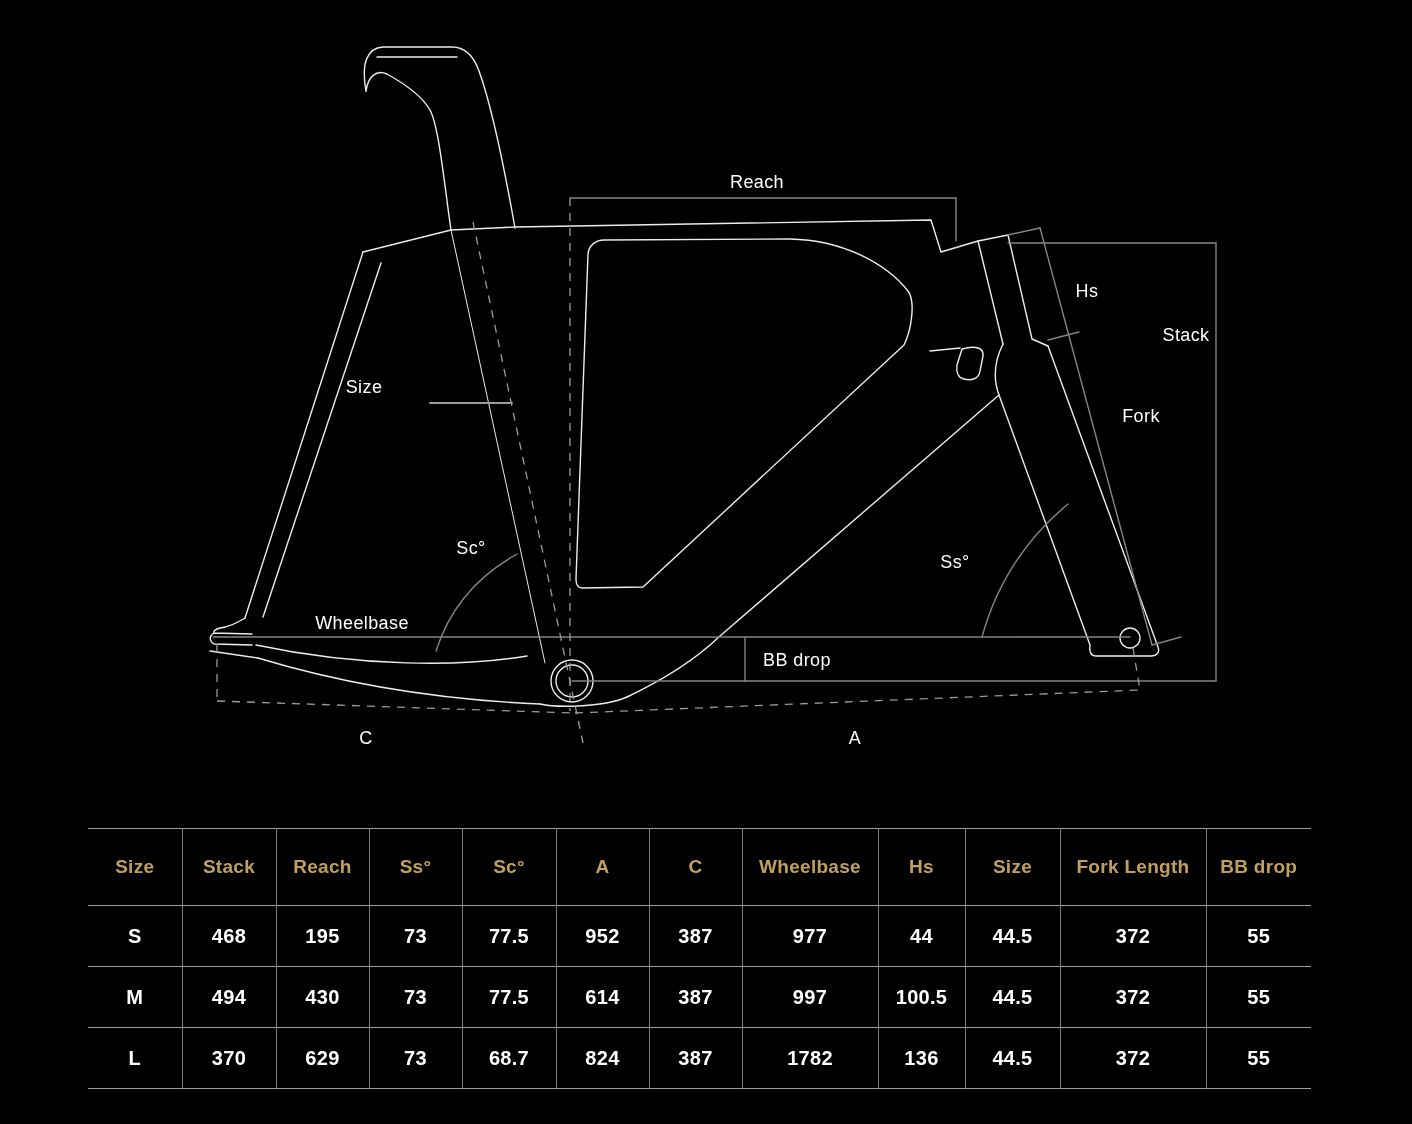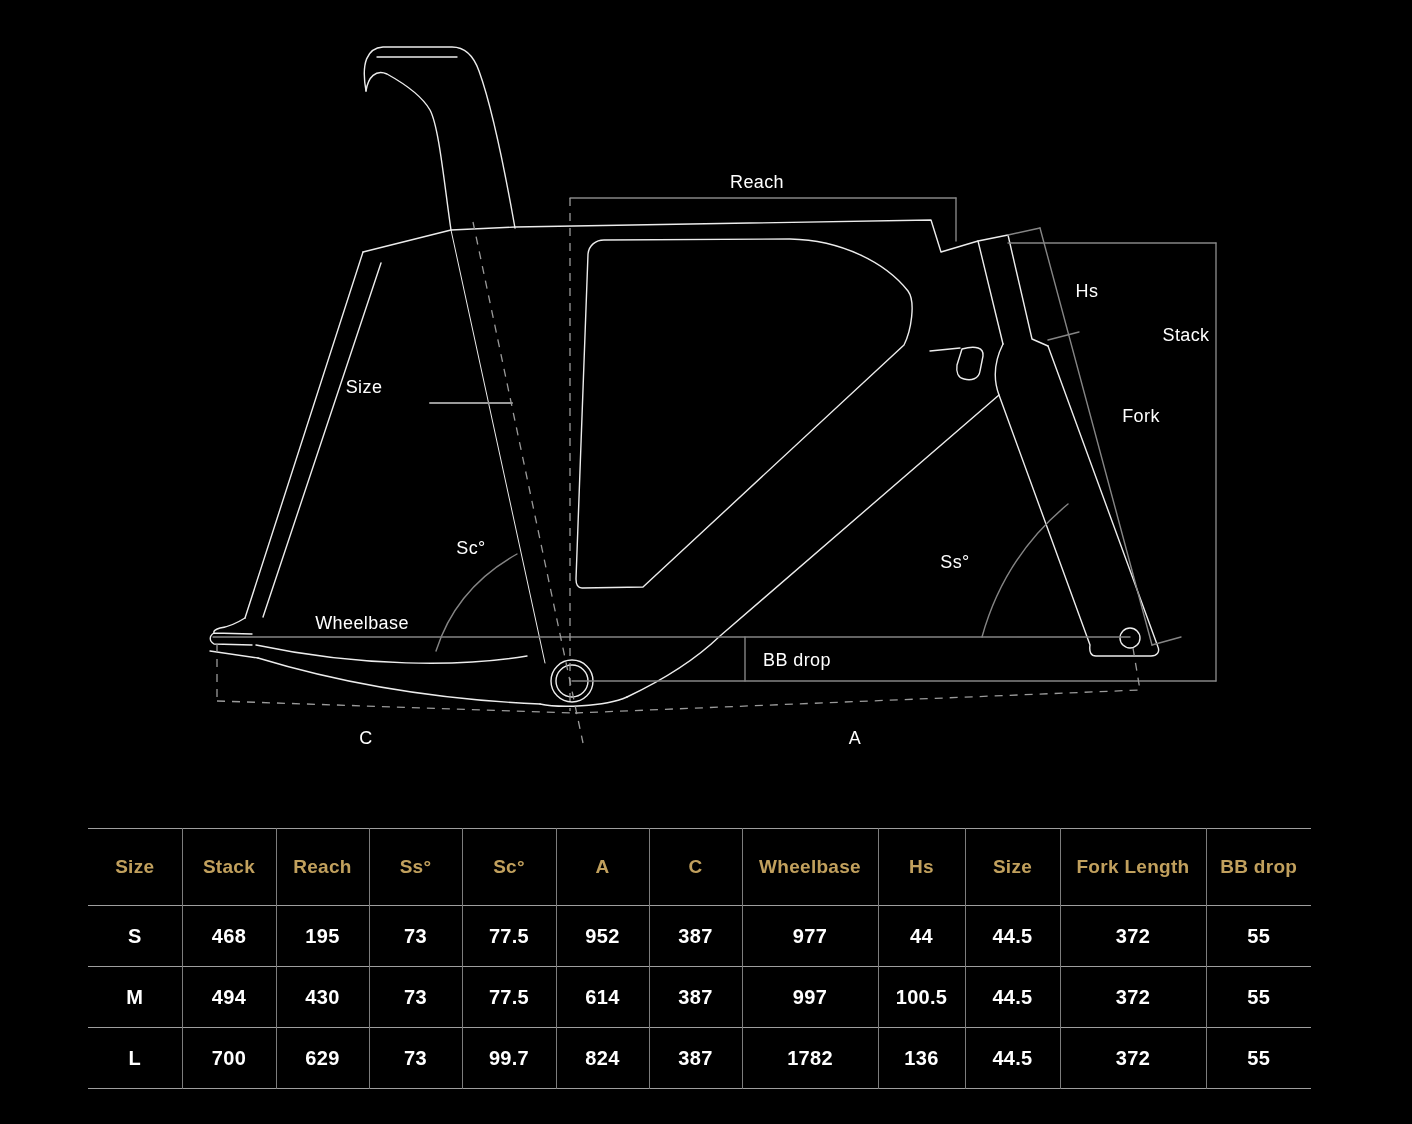--- a/index.html
+++ b/index.html
@@ -179,24 +179,24 @@
       <td>614</td>
       <td>387</td>
       <td>997</td>
       <td>100.5</td>
       <td>44.5</td>
       <td>372</td>
       <td>55</td>
     </tr>
     <tr>
       <td>L</td>
-      <td>700</td>
+      <td>370</td>
       <td>629</td>
       <td>73</td>
-      <td>99.7</td>
+      <td>68.7</td>
       <td>824</td>
       <td>387</td>
       <td>1782</td>
       <td>136</td>
       <td>44.5</td>
       <td>372</td>
       <td>55</td>
     </tr>
   </tbody>
 </table>

